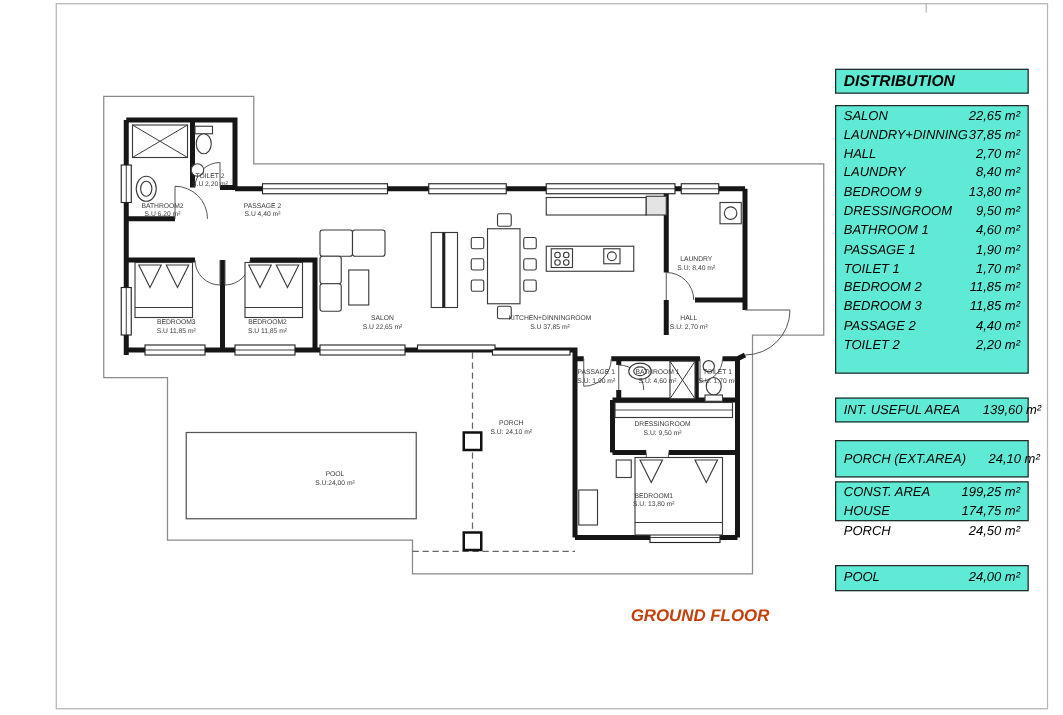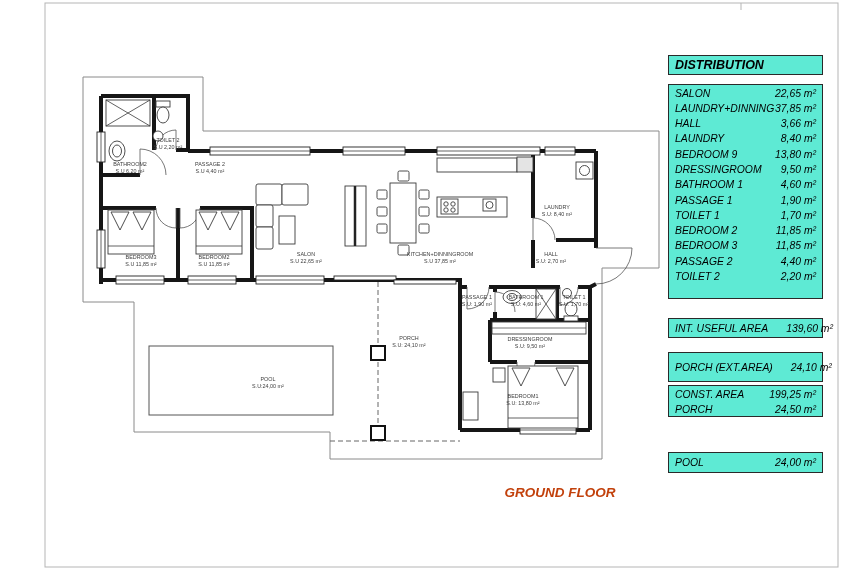--- a/index.html
+++ b/index.html
@@ -268,21 +268,21 @@
       <div class="trow">
         <span class="tname">SALON</span>
         <span class="tval">22,65 m²</span>
       </div>
       <div class="trow">
         <span class="tname">LAUNDRY+DINNING</span>
         <span class="tval">37,85 m²</span>
       </div>
       <div class="trow">
         <span class="tname">HALL</span>
-        <span class="tval">3,66 m²</span>
+        <span class="tval">2,70 m²</span>
       </div>
       <div class="trow">
         <span class="tname">LAUNDRY</span>
         <span class="tval">8,40 m²</span>
       </div>
       <div class="trow">
         <span class="tname">BEDROOM 9</span>
         <span class="tval">13,80 m²</span>
       </div>
       <div class="trow">
@@ -328,20 +328,24 @@
     <span class="tname">PORCH (EXT.AREA)</span>
     <span class="tval">24,10 m²</span>
   </div>
 
   <div class="pbox" style="left:668px;top:385px;width:155px;height:32px;padding-top:1px;">
       <div class="trow">
         <span class="tname">CONST. AREA</span>
         <span class="tval">199,25 m²</span>
       </div>
       <div class="trow">
+        <span class="tname">HOUSE</span>
+        <span class="tval">174,75 m²</span>
+      </div>
+      <div class="trow">
         <span class="tname">PORCH</span>
         <span class="tval">24,50 m²</span>
       </div>
     </div>
 
   <div class="pbox single" style="left:668px;top:452px;width:155px;height:21px;">
     <span class="tname">POOL</span>
     <span class="tval">24,00 m²</span>
   </div>
 

